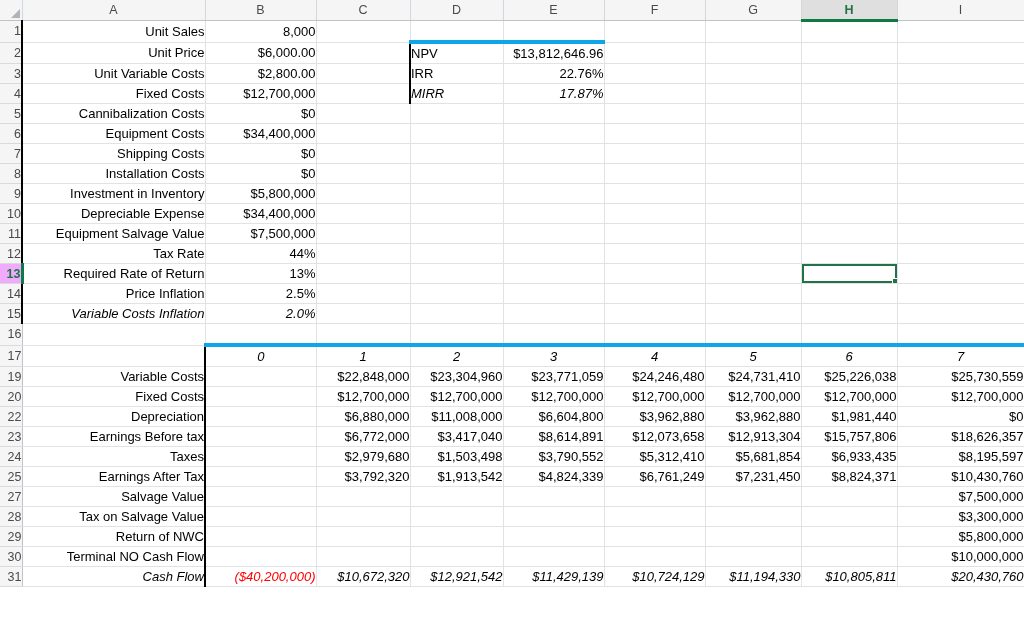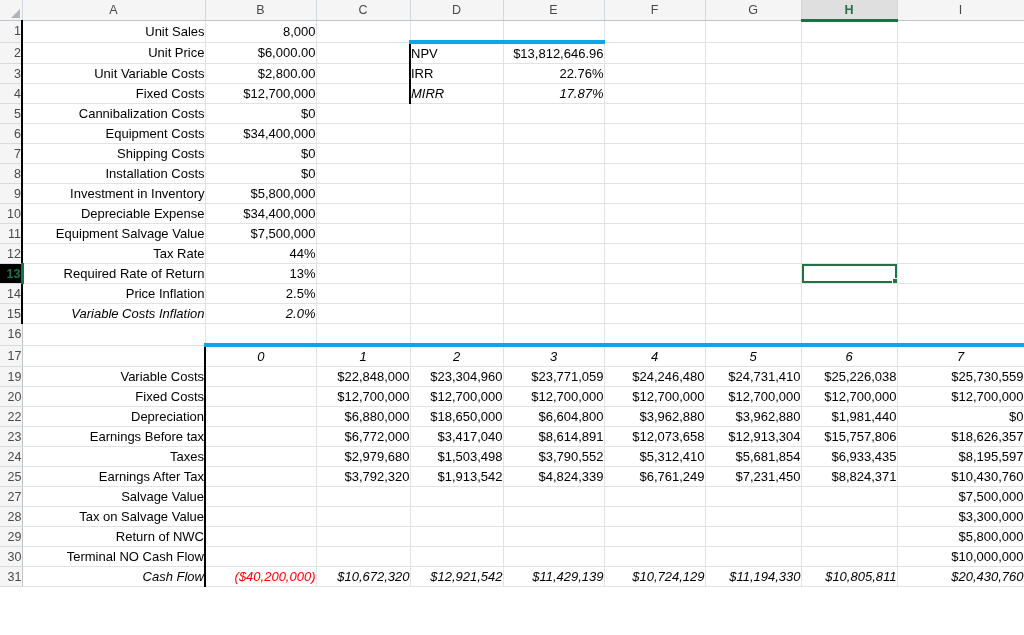--- a/index.html
+++ b/index.html
@@ -73,21 +73,21 @@
     background: #f5f5f5;
     border-right: 1px solid #bfc4c9;
     border-bottom: 1px solid #d7dbdf;
     color: #4a4a4a;
     font-size: 12.5px;
     text-align: right;
     padding-right: 4px;
     vertical-align: middle;
   }
   td.rowhead.rowsel {
-    background: #000000;
+    background: #f0abfc;
     color: #217346;
     font-weight: bold;
     border-right: 3px solid #0e7a43;
   }
 
   
   td.cell {
     height: 19px;
     border-right: 1px solid #e0e3e6;
     border-bottom: 1px solid #e0e3e6;
@@ -389,21 +389,21 @@
         <td class="cell num">$12,700,000</td>
         <td class="cell num">$12,700,000</td>
         <td class="cell num">$12,700,000</td>
         <td class="cell num br">$12,700,000</td>
       </tr>
       <tr>
         <td class="rowhead">22</td>
         <td class="cell txt">Depreciation</td>
         <td class="cell num bl"></td>
         <td class="cell num">$6,880,000</td>
-        <td class="cell num">$18,650,000</td>
+        <td class="cell num">$11,008,000</td>
         <td class="cell num">$6,604,800</td>
         <td class="cell num">$3,962,880</td>
         <td class="cell num">$3,962,880</td>
         <td class="cell num">$1,981,440</td>
         <td class="cell num br">$0</td>
       </tr>
       <tr>
         <td class="rowhead">23</td>
         <td class="cell txt">Earnings Before tax</td>
         <td class="cell num bl"></td>

